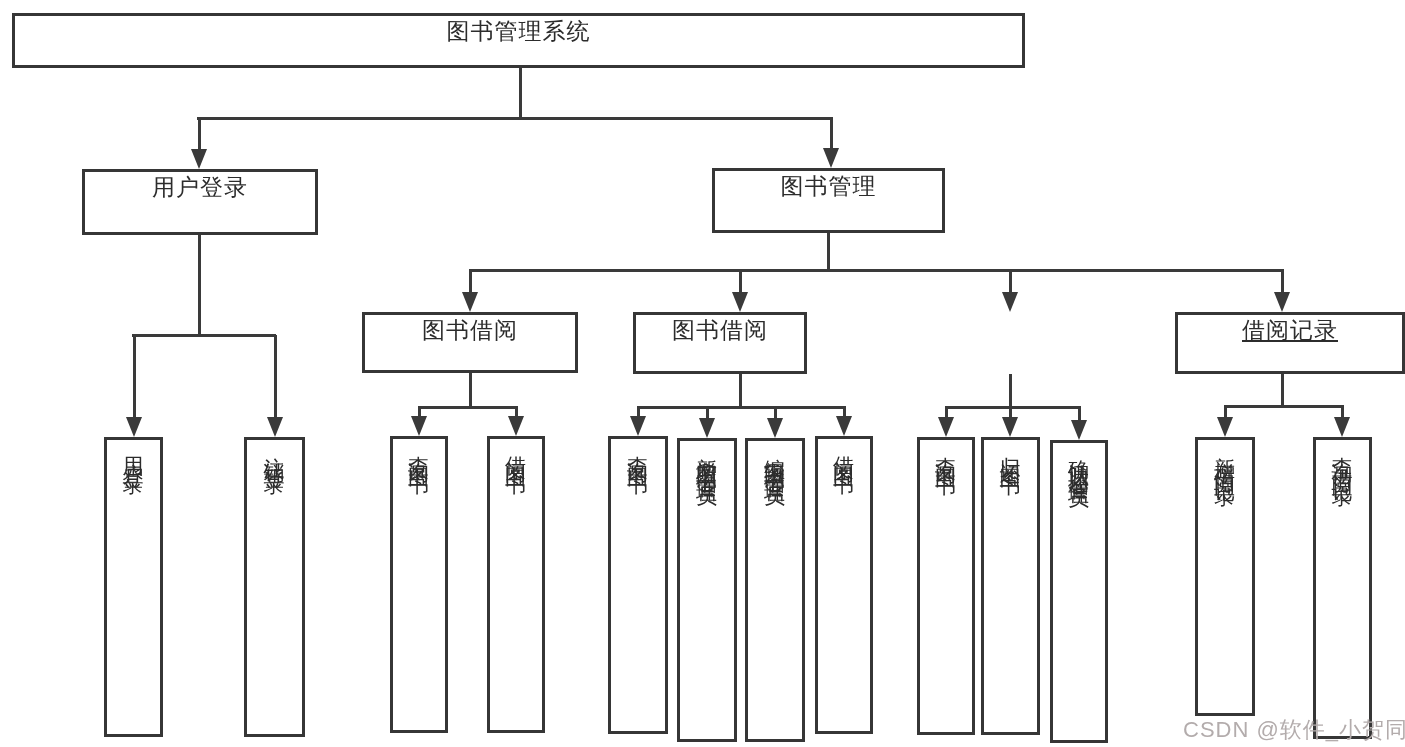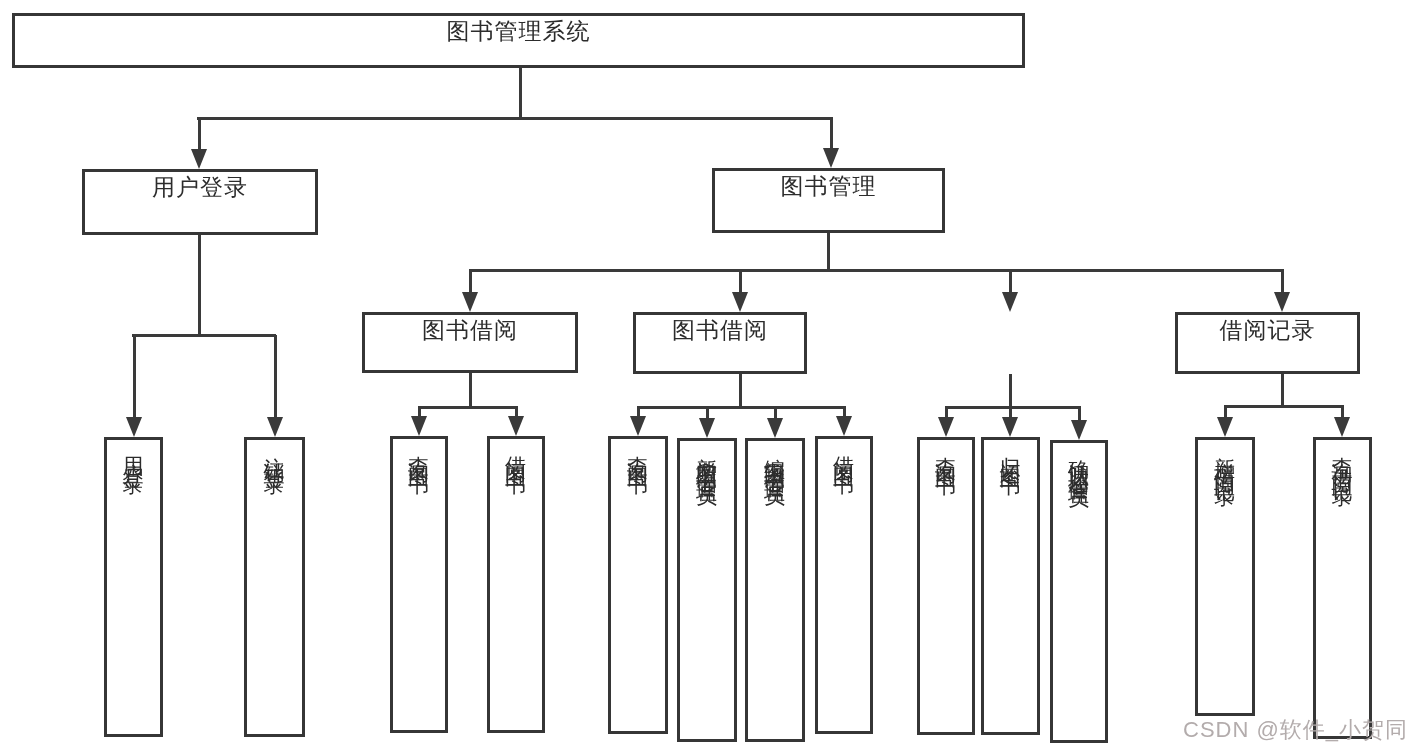--- a/index.html
+++ b/index.html
@@ -121,21 +121,21 @@
   <div class="node" style="left:712px;top:168px;width:233px;height:65px;">
     <span class="h-label">图书管理</span>
   </div>
 
   <div class="node" style="left:362px;top:312px;width:216px;height:61px;">
     <span class="h-label">图书借阅</span>
   </div>
   <div class="node" style="left:633px;top:312px;width:174px;height:62px;">
     <span class="h-label">图书借阅</span>
   </div>
-  <div class="node" style="left:1175px;top:312px;width:185px;height:62px;">
+  <div class="node" style="left:1175px;top:312px;width:230px;height:62px;text-decoration:underline;">
     <span class="h-label">借阅记录</span>
   </div>
 
   <div class="node leaf" style="left:104px;top:437px;width:59px;height:300px;">
     <span class="v-label">用户登录</span>
   </div>
   <div class="node leaf" style="left:244px;top:437px;width:61px;height:300px;">
     <span class="v-label">注销登录</span>
   </div>
 

